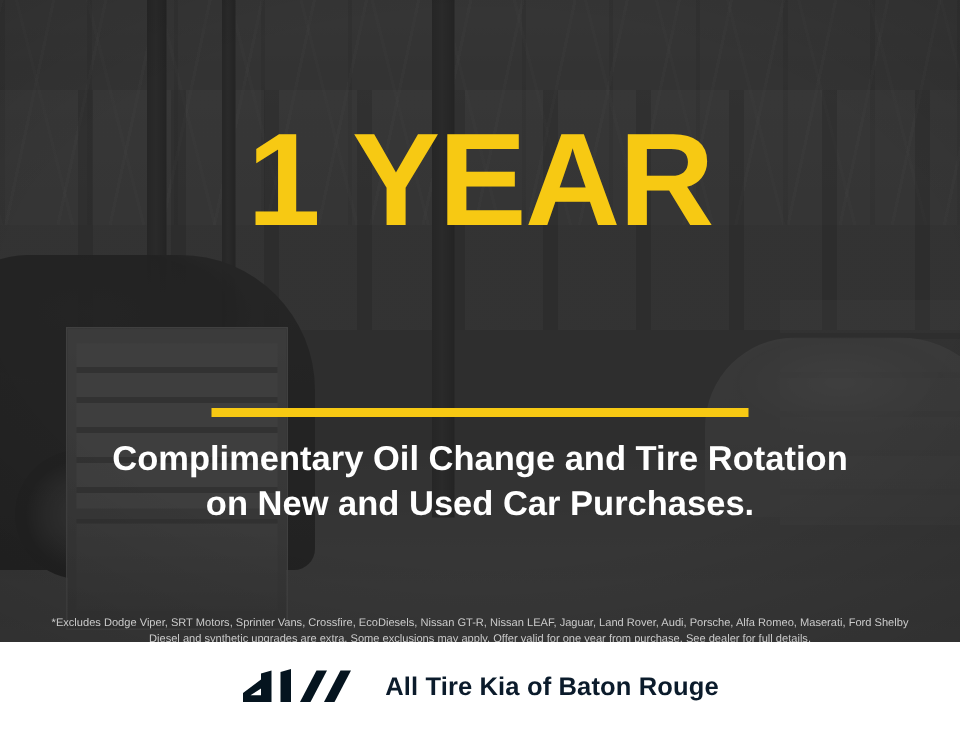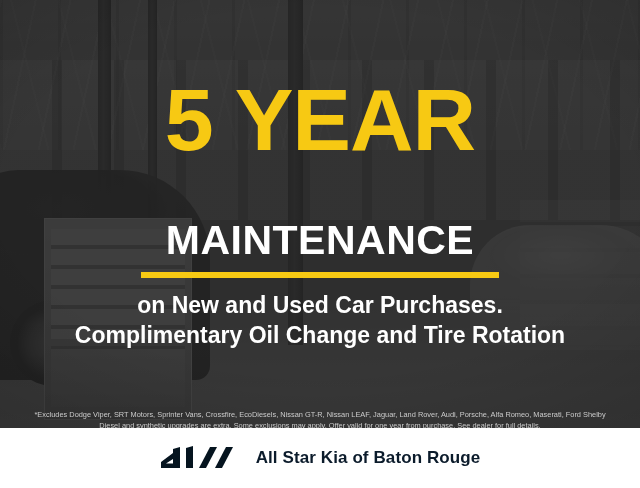--- a/index.html
+++ b/index.html
@@ -312,45 +312,44 @@
     <div id="bg-toolchest"></div>
     <div id="bg-cabinet-right"></div>
     <div id="bg-car-right"></div>
 
     <div id="bg-overlay"></div>
     <div id="bg-vignette"></div>
   </div>
 
   <div id="content">
 
-    <div id="headline-year">5 YEAR</div>
-
-
-    <div id="headline-maintenance">MAINTENANCE</div>
+    <div id="headline-year">1 YEAR</div>
+
+
 
     <div id="divider-bar"></div>
 
     <div id="subhead">
+      <div>Complimentary Oil Change and Tire Rotation</div>
       <div>on New and Used Car Purchases.</div>
-      <div>Complimentary Oil Change and Tire Rotation</div>
     </div>
 
     <div id="disclaimer">
       <div class="dl-center">*Excludes Dodge Viper, SRT Motors, Sprinter Vans, Crossfire, EcoDiesels, Nissan GT-R, Nissan LEAF, Jaguar, Land Rover, Audi, Porsche, Alfa Romeo, Maserati, Ford Shelby</div>
       <div class="dl-center">Diesel and synthetic upgrades are extra. Some exclusions may apply. Offer valid for one year from purchase. See dealer for full details.</div>
     </div>
   </div>
 
   <div id="footer">
     <svg id="kia-logo" width="78" height="26" viewBox="0 0 156 52">
 
       <path d="M2 34 L26 16 L26 28 L12 37 L26 37 L26 46 L2 46 Z" fill="#05141F"></path>
       <path d="M26 8 L40 4 L40 46 L26 46 Z" fill="#05141F"></path>
 
       <path d="M52 6 L66 2 L66 46 L52 46 Z" fill="#05141F"></path>
 
       <path d="M78 46 L100 4 L114 4 L92 46 Z" fill="#05141F"></path>
       <path d="M110 46 L132 4 L146 4 L124 46 Z" fill="#05141F"></path>
     </svg>
-    <span id="dealer-name">All Star Kia of Baton Rouge</span>
+    <span id="dealer-name">All Tire Kia of Baton Rouge</span>
   </div>
 
 </div>
 
 </body></html>

